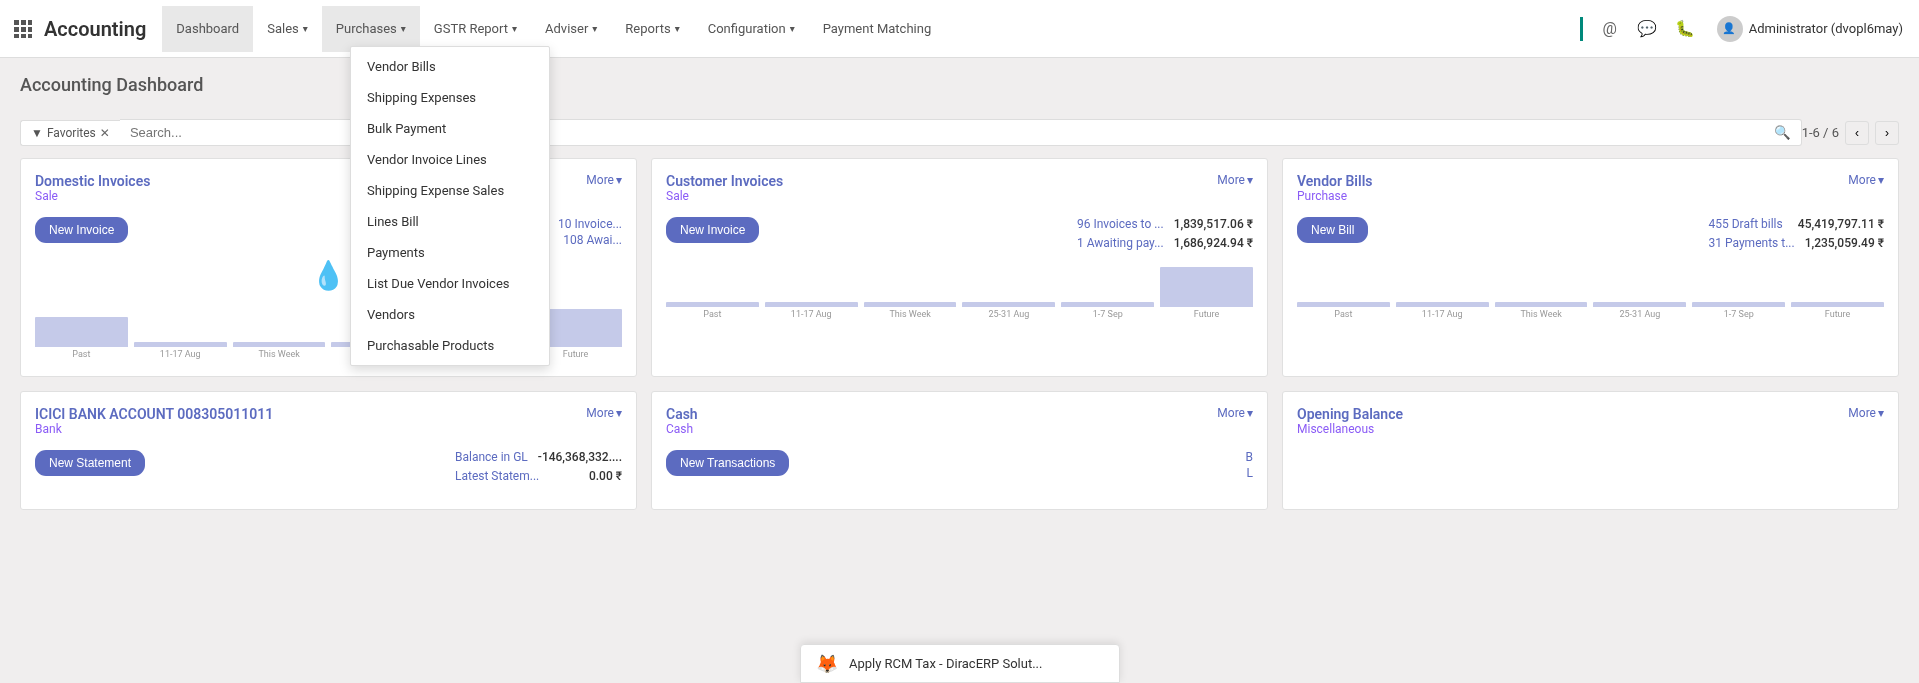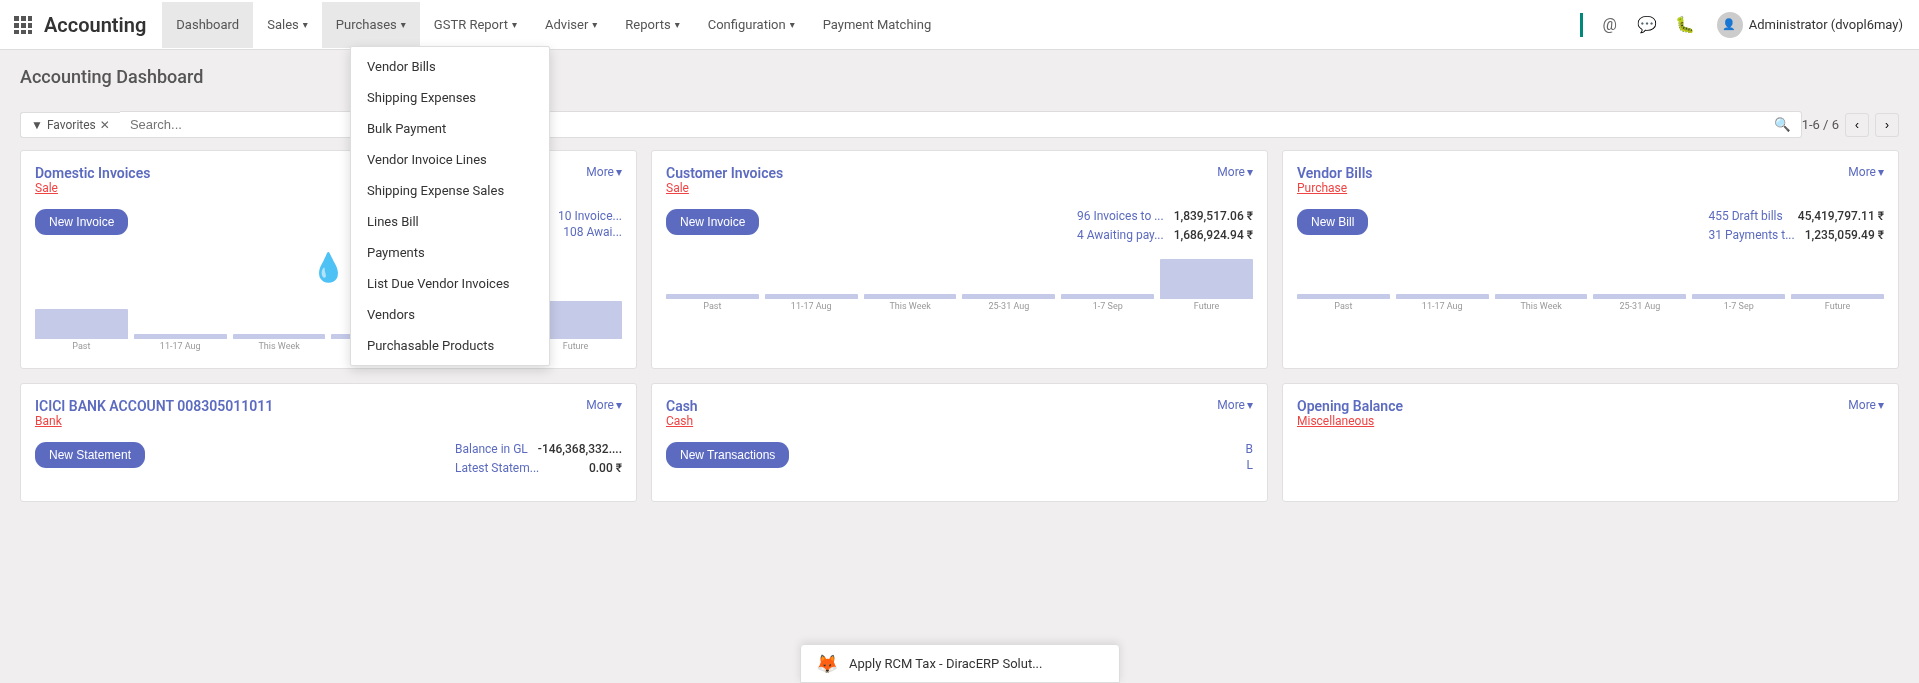--- a/index.html
+++ b/index.html
@@ -4,21 +4,21 @@
   <style>
     * { box-sizing: border-box; margin: 0; padding: 0; }
     body { font-family: -apple-system, BlinkMacSystemFont, 'Segoe UI', Roboto, sans-serif; font-size: 13px; background: #f0eeee; color: #333; }
 
     
     .top-nav {
       display: flex;
       align-items: center;
       background: #fff;
       border-bottom: 1px solid #ddd;
-      height: 50px;
+      height: 58px;
       padding: 0 8px;
       position: relative;
       z-index: 100;
     }
     .nav-grid-icon {
       width: 30px;
       height: 30px;
       display: flex; align-items: center; justify-content: center;
       cursor: pointer;
       margin-right: 6px;
@@ -165,23 +165,22 @@
       display: flex; justify-content: space-between; align-items: flex-start;
       margin-bottom: 4px;
     }
     .card-title {
       font-size: 14px;
       font-weight: 600;
       color: #5c6bc0;
     }
     .card-subtitle {
       font-size: 12px;
-      color: #ef4444;
+      color: #8b5cf6;
       margin-bottom: 10px;
-      text-decoration: underline;
     }
     .more-btn {
       font-size: 12px;
       color: #5c6bc0;
       cursor: pointer;
       display: flex; align-items: center; gap: 2px;
     }
     .card-action-row {
       display: flex; justify-content: space-between; align-items: flex-start;
       margin-bottom: 10px;
@@ -436,21 +435,21 @@
         </div>
       </div>
       <div class="card-action-row">
         <button class="action-btn">New Invoice</button>
         <div class="card-stats">
           <div style="display:flex; justify-content:space-between; gap:8px; margin-bottom:3px;">
             <div class="stat-line">96 Invoices to ...</div>
             <div class="stat-amount">1,839,517.06 ₹</div>
           </div>
           <div style="display:flex; justify-content:space-between; gap:10px;">
-            <div class="stat-line">4 Awaiting pay...</div>
+            <div class="stat-line">1 Awaiting pay...</div>
             <div class="stat-amount">1,686,924.94 ₹</div>
           </div>
         </div>
       </div>
       <div class="chart-area">
         <div class="chart-bars">
           <div class="chart-bar" style="height:5px;"></div>
           <div class="chart-bar" style="height:5px;"></div>
           <div class="chart-bar" style="height:5px;"></div>
           <div class="chart-bar" style="height:5px;"></div>

